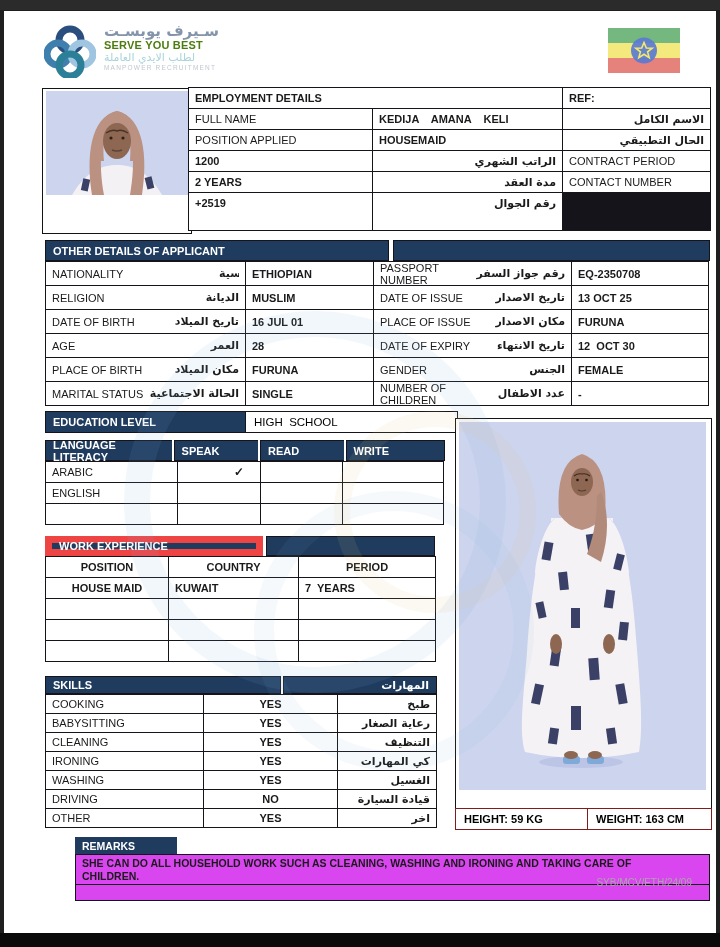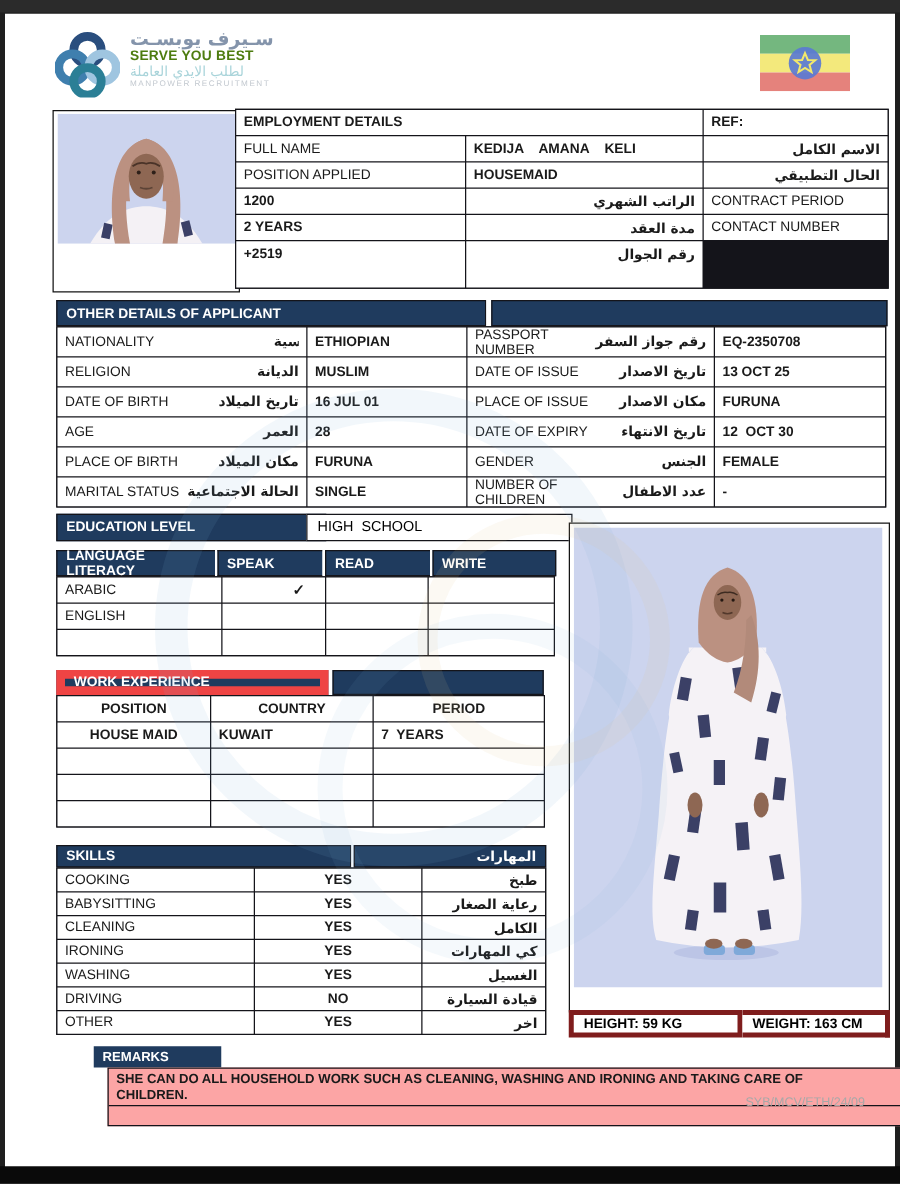--- a/index.html
+++ b/index.html
@@ -89,27 +89,27 @@
   .sk-bar .rgt{flex:1;border:1px solid #14141a;justify-content:flex-end;}
   .sk{left:41px;top:683px;width:390px;grid-template-columns:157px 133px 98px;
       grid-template-rows:repeat(7,18px);}
   .sk .arc{justify-content:flex-end;font-weight:bold;}
 
   
   .photo-box{position:absolute;left:451px;top:407px;width:255px;height:390px;
              border:1px solid #141414;background:#fff;}
   .photo-box svg{position:absolute;left:3px;top:3px;}
   .hw-row{position:absolute;left:451px;top:797px;width:257px;height:22px;display:flex;}
-  .hw-row .cell{border:4px solid #7f1d1d;background:#fff;display:flex;align-items:center;
+  .hw-row .cell{border:1px solid #7f1d1d;background:#fff;display:flex;align-items:center;
                 font-size:11px;font-weight:bold;padding:0 8px;}
   .hw-row .c1{width:115px;} .hw-row .c2{flex:1;border-left:none;}
 
   
   .rm-head{position:absolute;left:71px;top:826px;width:88px;height:17px;font-size:10.5px;}
-  .rm-box{position:absolute;left:82px;top:843px;width:633px;height:45px;border:1px solid #14141a;background:#fca5a5;}
+  .rm-box{position:absolute;left:71px;top:843px;width:633px;height:45px;border:1px solid #14141a;background:#d946ef;}
   .rm-text{position:absolute;left:6px;top:2px;width:560px;font-size:10.5px;font-weight:bold;
            color:#1a1a1a;line-height:13px;white-space:pre-wrap;}
   .rm-line{position:absolute;left:0;top:29px;width:100%;border-top:1px solid #14141a;}
   .footer-code{position:absolute;top:866px;right:24px;font-size:10px;color:#a8a8a8;z-index:7;}
 </style>
 </head>
 <body>
 
 <div class="topbar"></div>
 <div class="botbar"></div>
@@ -327,21 +327,21 @@
     <div class="c">COOKING</div>
     <div class="c cen val">YES</div>
     <div class="c arc ar">طبخ</div>
 
     <div class="c">BABYSITTING</div>
     <div class="c cen val">YES</div>
     <div class="c arc ar">رعاية الصغار</div>
 
     <div class="c">CLEANING</div>
     <div class="c cen val">YES</div>
-    <div class="c arc ar">الكامل</div>
+    <div class="c arc ar">التنظيف</div>
 
     <div class="c">IRONING</div>
     <div class="c cen val">YES</div>
     <div class="c arc ar">كي المهارات</div>
 
     <div class="c">WASHING</div>
     <div class="c cen val">YES</div>
     <div class="c arc ar">الغسيل</div>
 
     <div class="c">DRIVING</div>

